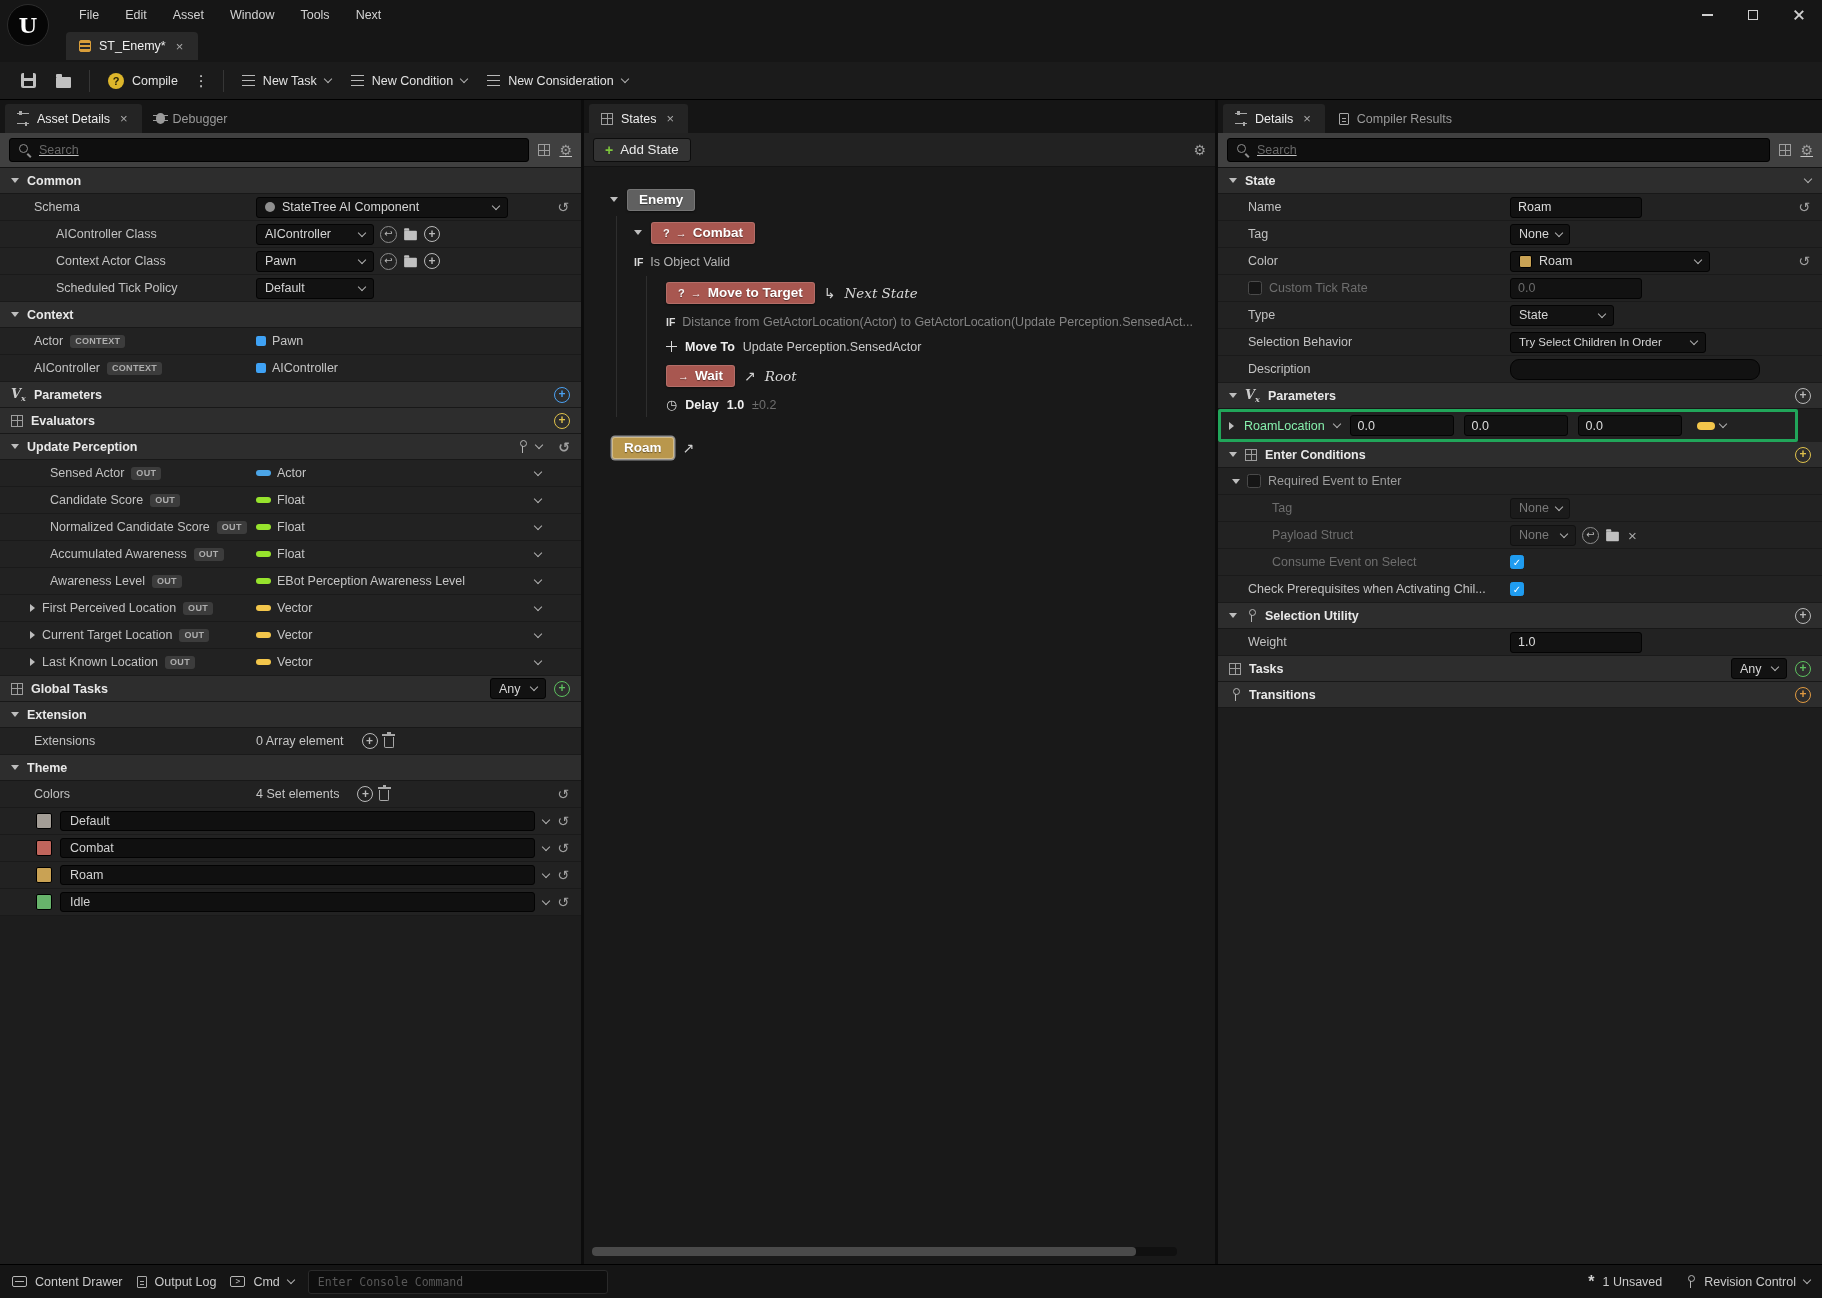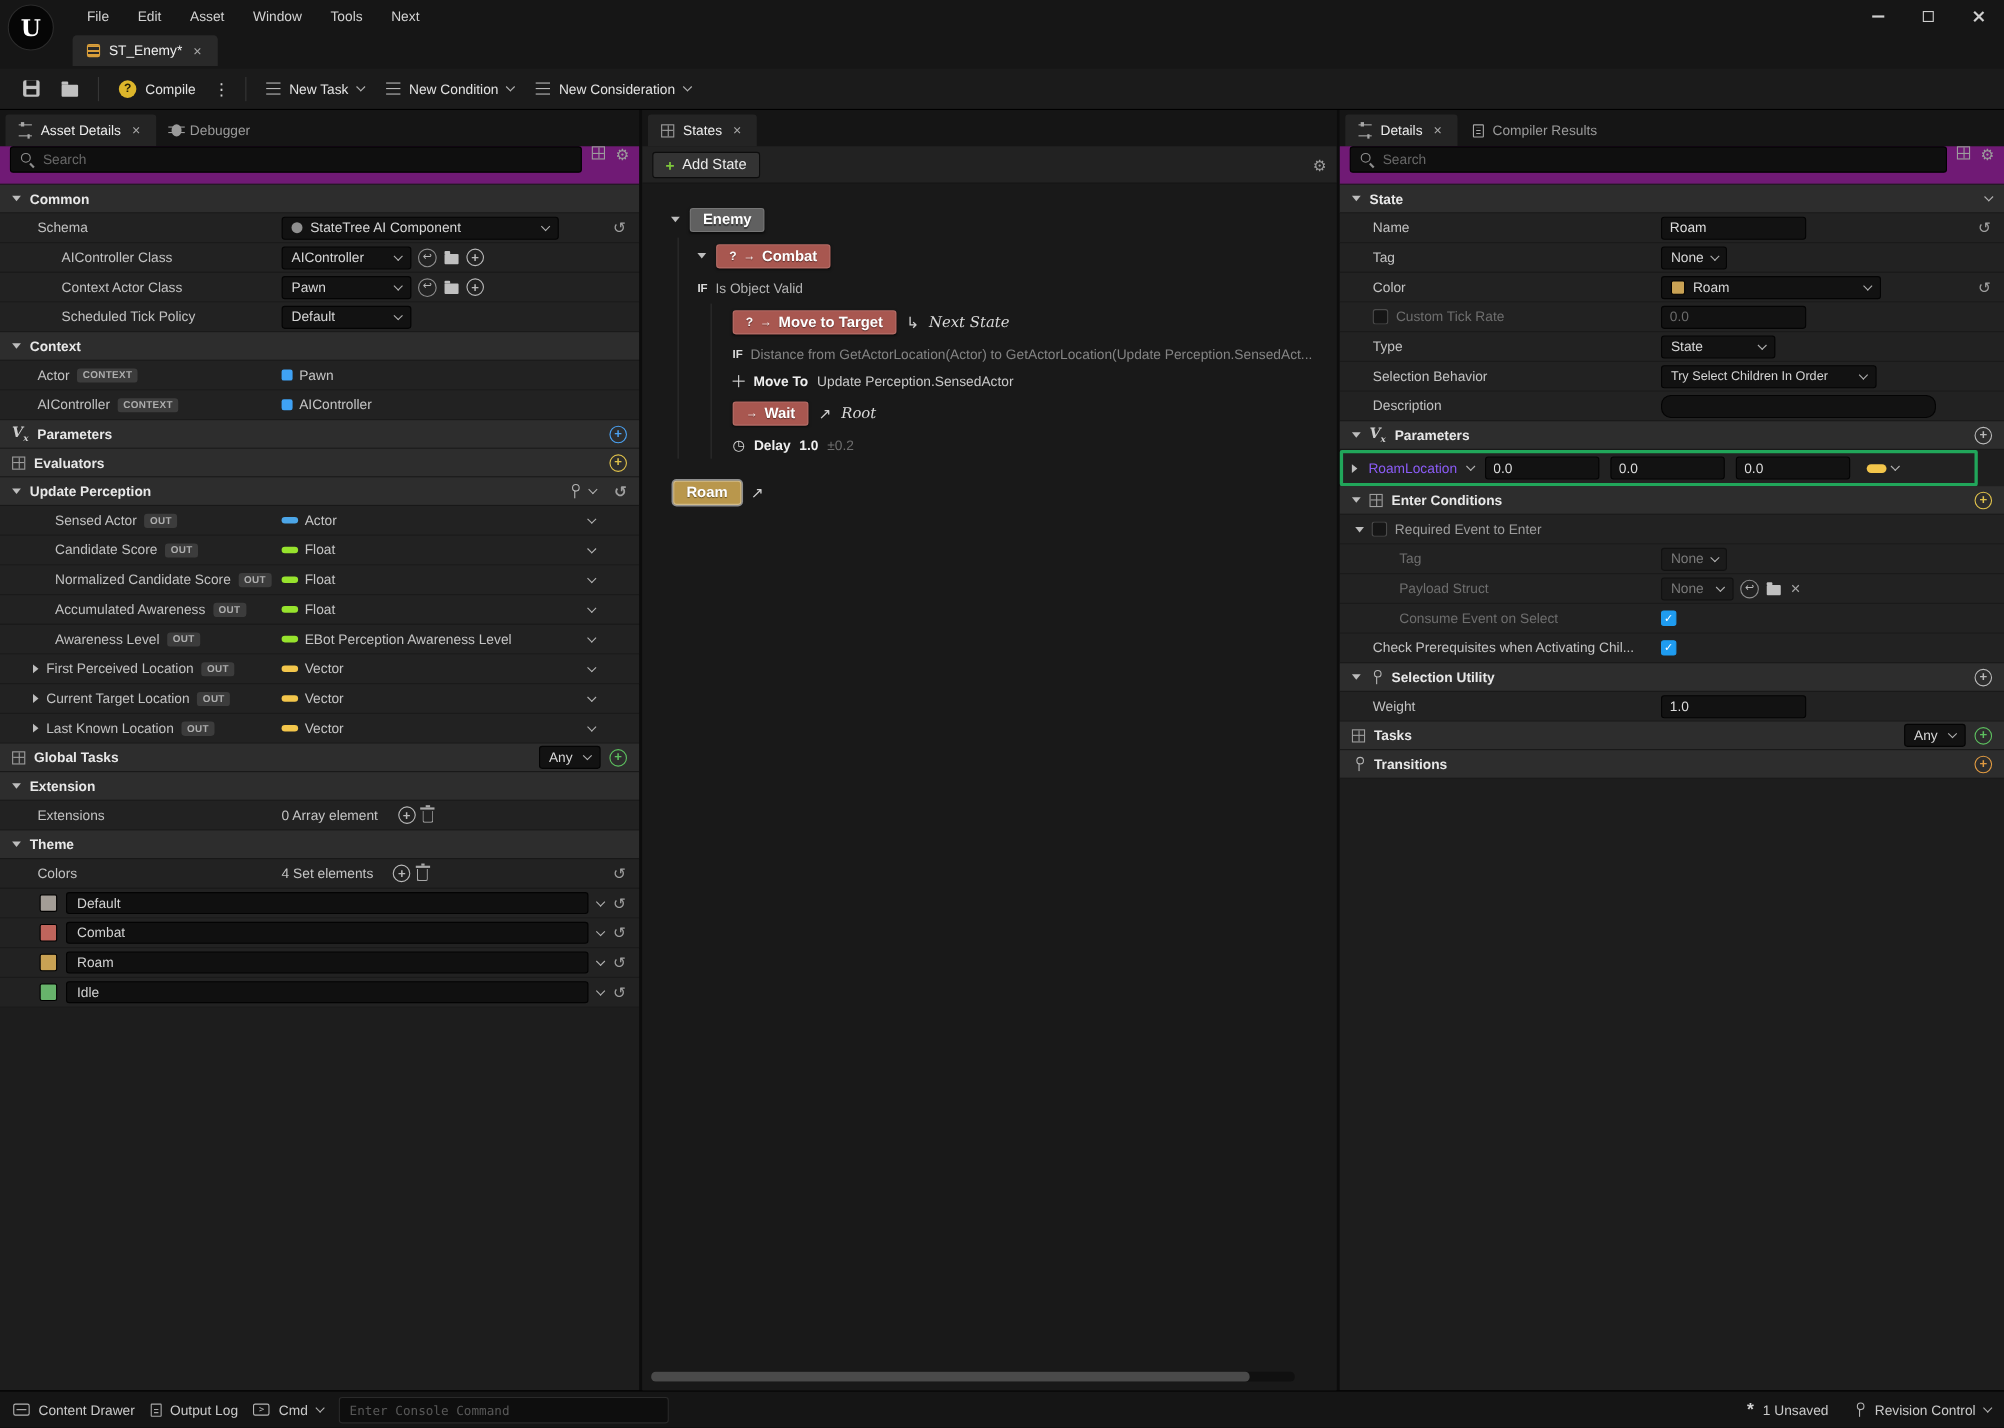--- a/index.html
+++ b/index.html
@@ -52,21 +52,21 @@
   .ptab { height:29px; display:flex; align-items:center; gap:8px; padding:0 12px; color:#9a9a9a; border-radius:3px 3px 0 0; }
   .ptab.active { background:#242424; color:#ededed; }
   .sliders-ico { width:12px; height:11px; border-top:1.6px solid #a8a8a8; border-bottom:1.6px solid #a8a8a8; position:relative; }
   .sliders-ico::before { content:""; position:absolute; left:2px; top:-3px; width:2.5px; height:4px; background:#a8a8a8; }
   .sliders-ico::after { content:""; position:absolute; right:2px; bottom:-3px; width:2.5px; height:4px; background:#a8a8a8; }
   .bug-ico { width:9px; height:11px; background:#9a9a9a; border-radius:50% / 45%; position:relative; }
   .bug-ico::before { content:""; position:absolute; left:-3px; top:2px; width:15px; height:1.4px; background:#9a9a9a; }
   .bug-ico::after { content:""; position:absolute; left:-3px; top:7px; width:15px; height:1.4px; background:#9a9a9a; }
   .doc-ico { width:10px; height:12px; border:1.4px solid #a8a8a8; border-radius:1px; background:repeating-linear-gradient(transparent 0 2px,#a8a8a8 2px 3px) content-box; padding:2px 1.5px; }
 
-  .srow { height:35px; display:flex; gap:9px; padding:0 9px; background:#701a75; border-bottom:1px solid #141414; flex:0 0 auto; }
+  .srow { height:35px; display:flex; align-items:center; gap:9px; padding:0 9px; background:#404040; border-bottom:1px solid #141414; flex:0 0 auto;text-decoration:underline; }
   .searchbox { flex:1; height:24px; background:#0f0f0f; border:1px solid #010101; border-radius:3px; display:flex; align-items:center; gap:7px; padding:0 8px; }
   .sinput { flex:1; background:transparent; border:none; outline:none; color:#ddd; font:inherit; min-width:0; }
   .sinput::placeholder { color:#686868; }
   .mag { width:14px; height:14px; position:relative; flex:0 0 auto; }
   .mag::before { content:""; position:absolute; left:1px; top:1px; width:7px; height:7px; border:1.6px solid #8f8f8f; border-radius:50%; }
   .mag::after { content:""; position:absolute; left:10px; top:10px; width:4.5px; height:1.6px; background:#8f8f8f; transform:rotate(45deg); transform-origin:0 0; }
   .grid-ico { width:12px; height:12px; border:1px solid #9d9d9d; flex:0 0 auto;
     background:linear-gradient(#9d9d9d,#9d9d9d) 50% 0/1px 100% no-repeat, linear-gradient(#9d9d9d,#9d9d9d) 0 50%/100% 1px no-repeat; }
   .gearico { font-size:14px; color:#9d9d9d; line-height:1; flex:0 0 auto; }
 
@@ -135,21 +135,21 @@
   .crossico { position:relative; width:11px; height:11px; flex:0 0 auto; }
   .crossico::before { content:""; position:absolute; left:0; top:4.6px; width:11px; height:1.8px; background:#d8d8d8; }
   .crossico::after { content:""; position:absolute; left:4.6px; top:0; width:1.8px; height:11px; background:#d8d8d8; }
   .clockico { color:#d0d0d0; font-size:13px; line-height:1; }
   .roamrow { margin-top:14px; margin-left:2px; }
   .hscroll { position:absolute; left:8px; right:38px; bottom:8px; height:9px; background:#101010; border-radius:4px; }
   .hthumb { width:93%; height:100%; background:#4a4a4a; border-radius:4px; }
 
   
   .row.hl { height:33px; border:3px solid #21a65a; border-radius:2px; margin-right:24px; padding-left:8px; padding-right:8px; gap:5px; background:#222; }
-  .hl-lbl { color:#8b5cf6; margin:0 4px 0 5px; }
+  .hl-lbl { color:#86efac; margin:0 4px 0 5px; }
   .num { width:104px; margin-left:5px; }
 
   
   .statusbar { height:34px; background:#151515; display:flex; align-items:center; gap:14px; padding:0 12px; border-top:1px solid #000; flex:0 0 auto; }
   .sbtn { display:flex; align-items:center; gap:8px; color:#cacaca; height:26px; }
   .console { width:300px; height:24px; background:#0e0e0e; border:1px solid #2a2a2a; border-radius:3px; color:#bbb; font-family:"DejaVu Sans Mono",monospace; font-size:11.5px; padding:0 9px; outline:none; }
   .console::placeholder { color:#585858; }
   .right-status { margin-left:auto; display:flex; align-items:center; gap:22px; }
   .drawer-ico { width:15px; height:11px; border:1.4px solid #b5b5b5; border-radius:2px; position:relative; }
   .drawer-ico::before { content:""; position:absolute; left:2px; top:4px; right:2px; height:1.4px; background:#b5b5b5; }

